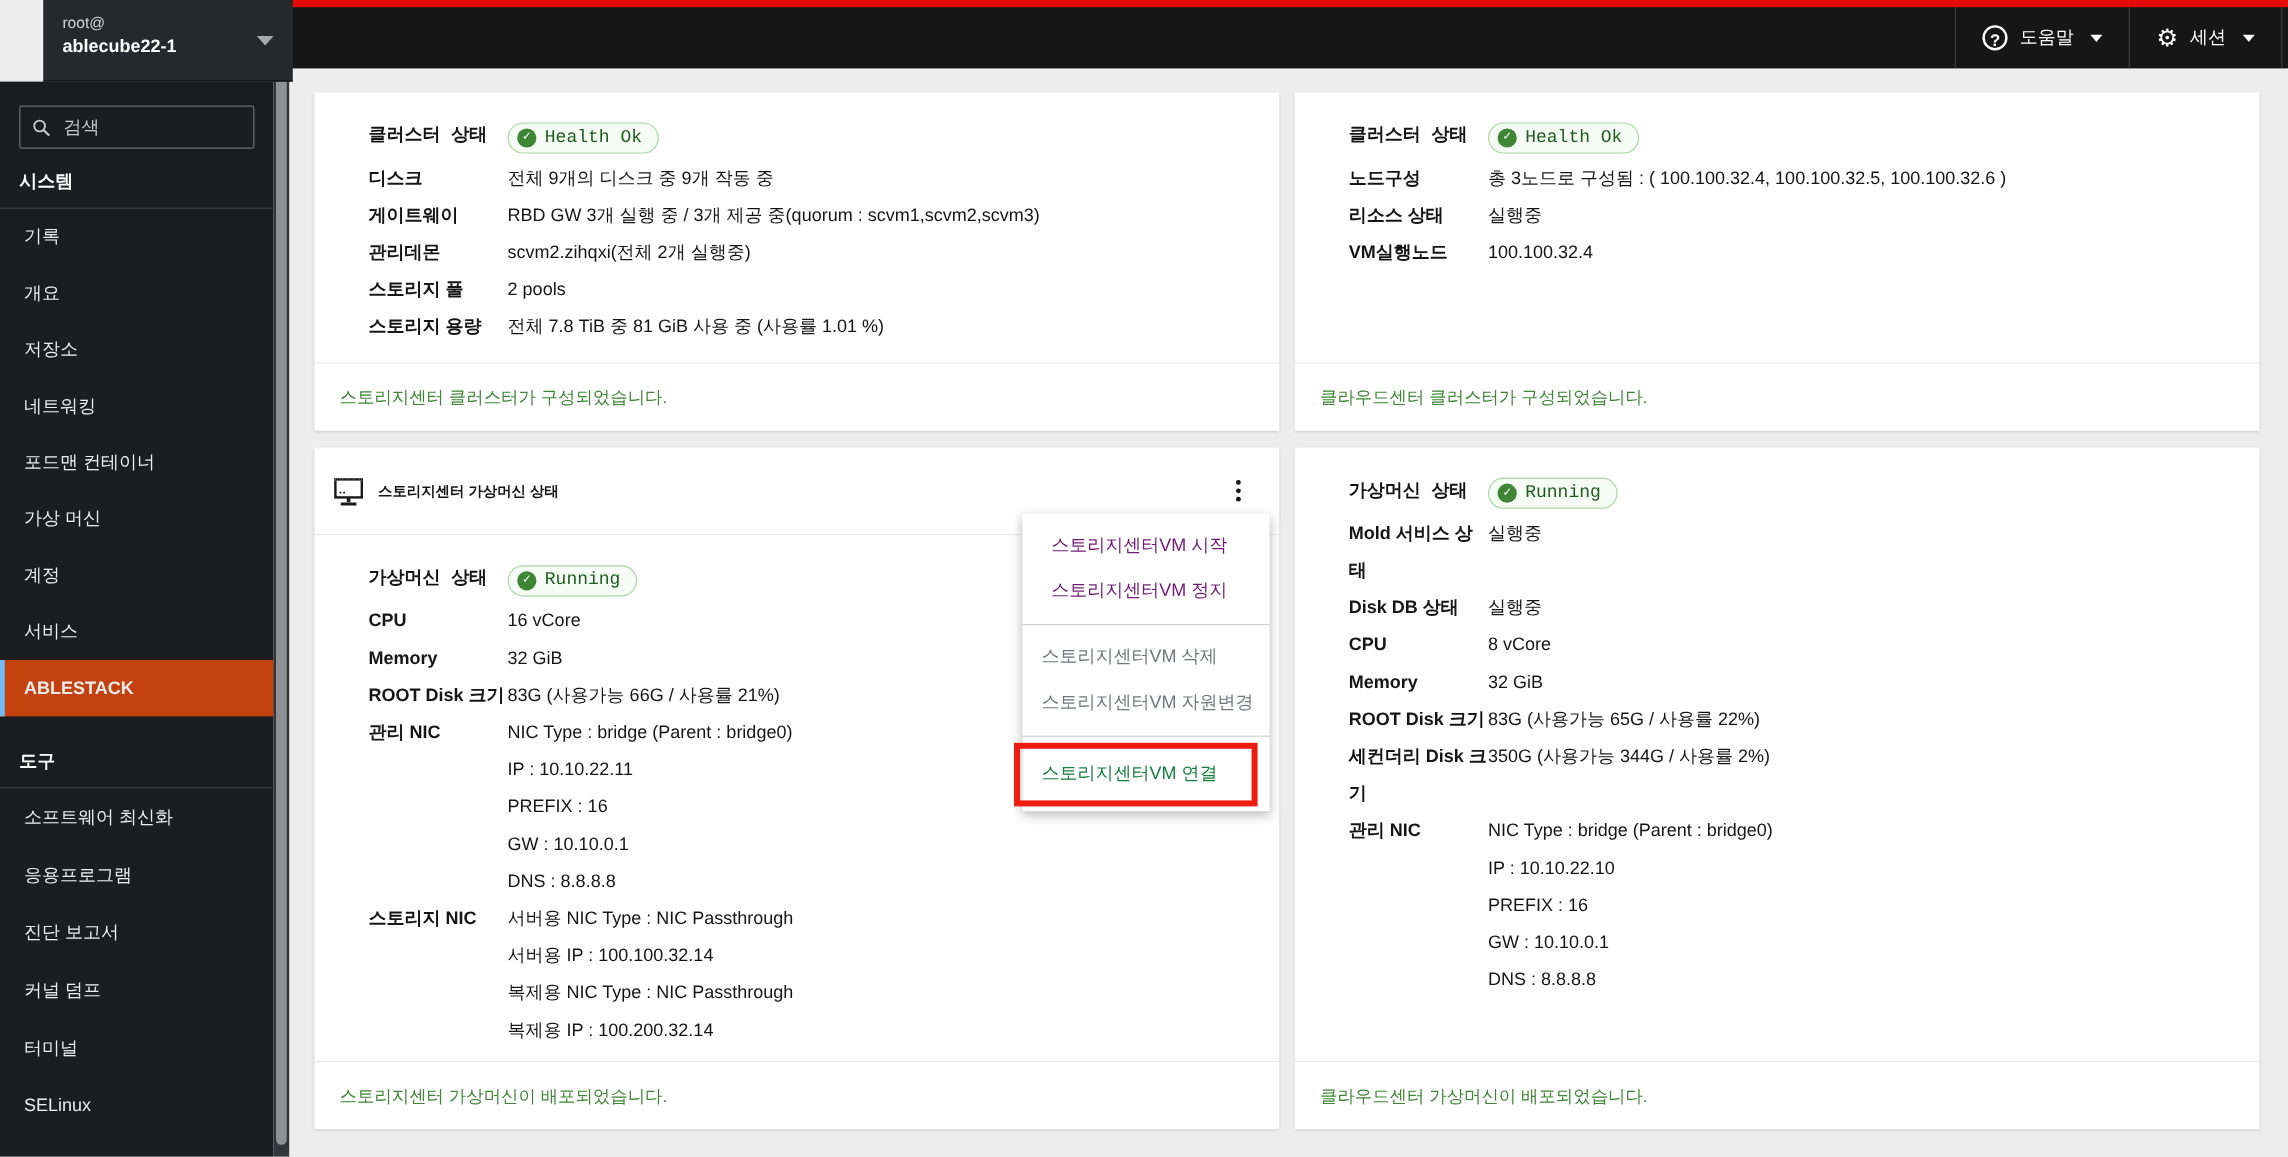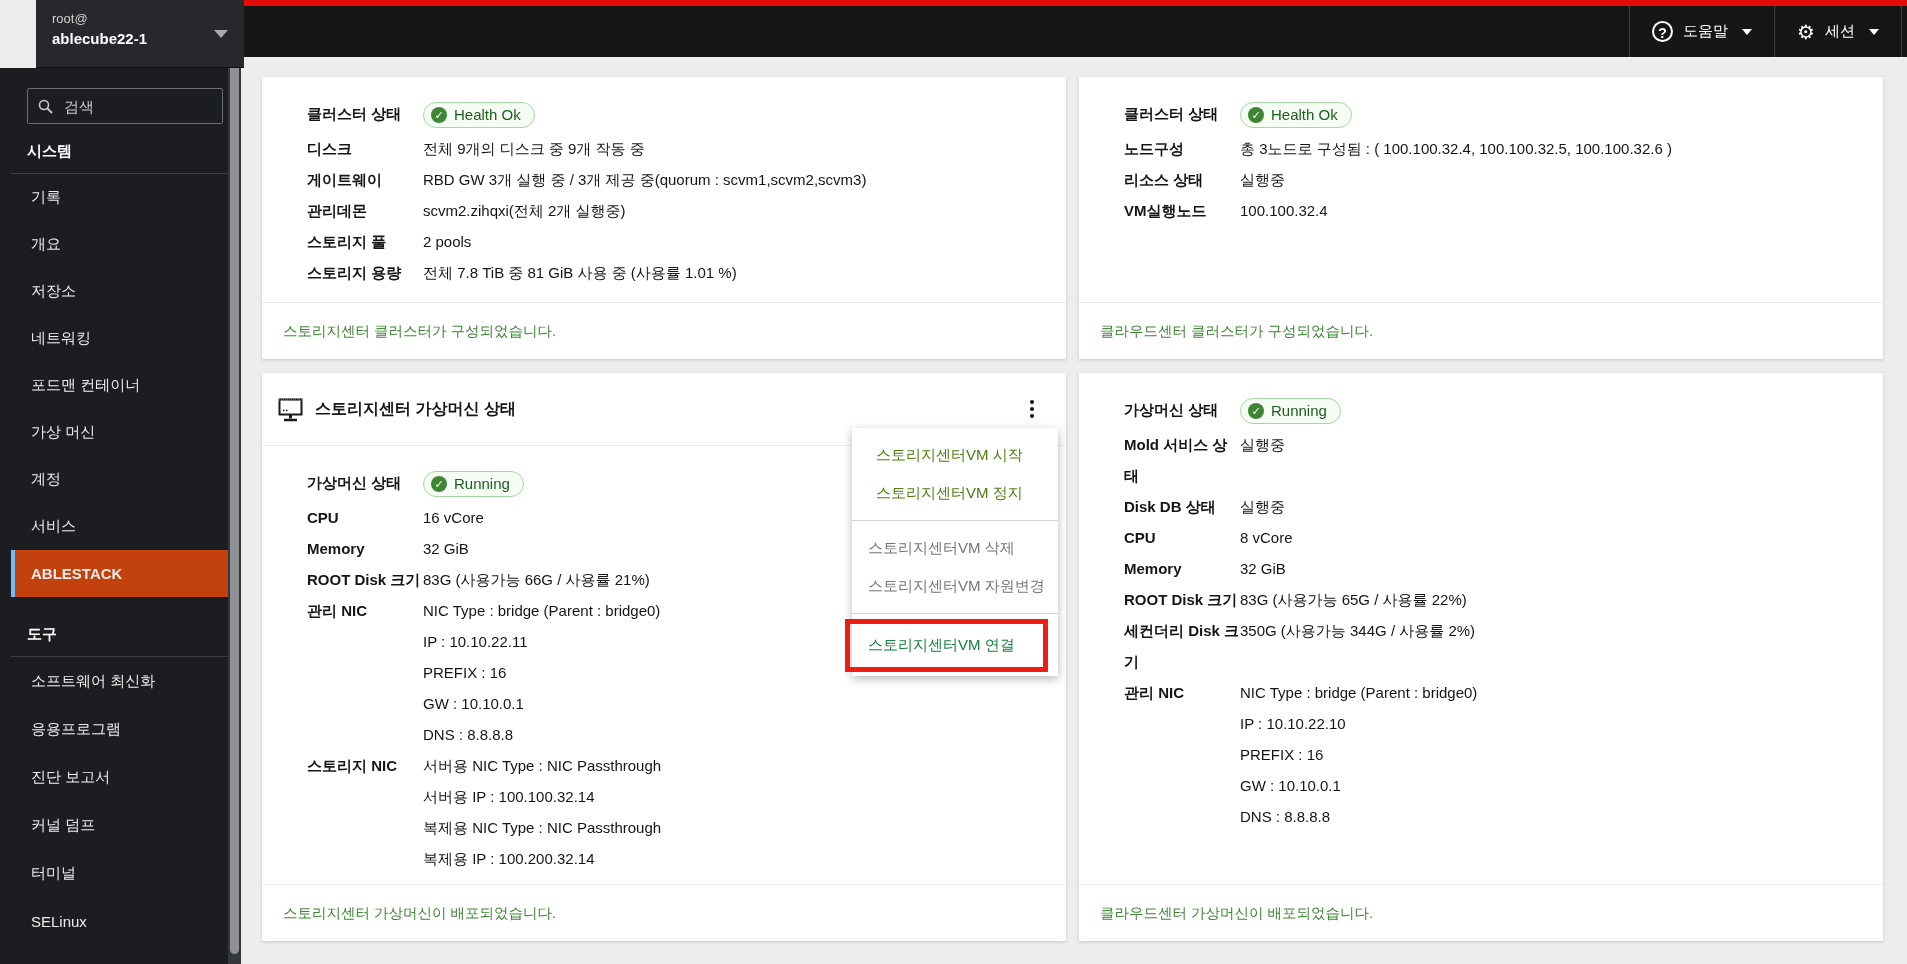--- a/index.html
+++ b/index.html
@@ -29,21 +29,21 @@
   
   .host-block{
     position:absolute;left:0;top:0;width:208px;height:68px;background:#26282c;
     z-index:6;padding:11px 16px 0;box-sizing:border-box;cursor:pointer;border-bottom:1px solid #101010;margin-left:36px;
   }
   .host-user{font-size:13px;color:#d2d2d2;}
   .host-name{font-size:15px;font-weight:700;color:#fff;margin-top:4px;}
   .host-caret{position:absolute;right:16px;top:30px;width:0;height:0;
     border-left:7px solid transparent;border-right:7px solid transparent;border-top:8px solid #a8aaac;}
   
-  .sidebar{position:absolute;left:0;top:68px;bottom:0;width:228px;background:#1b1d21;z-index:3;padding-left:11px;}
+  .sidebar{position:absolute;left:0;top:68px;bottom:0;width:228px;background:#1b1d21;z-index:3;}
   .search-wrap{
     margin:20px 16px 0;height:36px;border:1px solid #6a6e73;border-radius:2px;
     display:flex;align-items:center;gap:9px;padding:0 10px;box-sizing:border-box;
   }
   .search-wrap svg{flex:0 0 auto;}
   .search-input{
     background:transparent;border:none;outline:none;color:#e6e6e6;font-size:15px;width:100%;
     font-family:inherit;
   }
   .search-input::placeholder{color:#c8cacc;opacity:1;}
@@ -65,26 +65,26 @@
     padding:20px 24px 0 21px;box-sizing:border-box;display:flex;gap:13px;
   }
   .col{flex:1;display:flex;flex-direction:column;gap:14px;min-width:0;}
   .card{background:#fff;box-shadow:0 1px 3px rgba(3,3,3,.18);display:flex;flex-direction:column;}
   .card.status{height:282px;}
   .card.vm{height:568px;}
   .card-header{
     height:72px;display:flex;align-items:center;gap:11px;
     padding:0 22px 0 15px;border-bottom:1px solid #ececec;flex:0 0 auto;
   }
-  .card-title{font-size:16px;font-weight:700;color:#151515;}
+  .card-title{font-size:12px;font-weight:700;color:#151515;}
   .kebab{margin-left:auto;display:flex;flex-direction:column;gap:3px;padding:6px 10px;cursor:pointer;}
   .kebab i{width:4px;height:4px;border-radius:50%;background:#151515;display:block;}
   .card-body{flex:1 1 auto;padding:16px 24px 8px 45px;overflow:hidden;}
   .frow{display:grid;grid-template-columns:116px auto;min-height:31px;}
-  .frow.badge-row{min-height:40px;align-items:center;}
+  .frow.badge-row{min-height:40px;align-items:center;font-family:Liberation Mono, monospace;}
   .flabel{font-weight:700;font-size:15px;line-height:31px;color:#151515;}
   .fvalue{font-size:15px;line-height:31px;color:#151515;}
   .fvalue .vline{line-height:31px;}
   .badge{
     display:inline-flex;align-items:center;gap:7px;border:1px solid #a5d8a1;background:#f6fdf4;
     border-radius:15px;padding:3px 13px 3px 7px;color:#1e5c1e;font-size:15px;line-height:18px;
   }
   .check{
     width:16px;height:16px;border-radius:50%;background:#3e8635;color:#fff;
     font-size:11px;line-height:16px;text-align:center;font-weight:700;flex:0 0 auto;
@@ -92,21 +92,21 @@
   .card-footer{
     border-top:1px solid #ececec;height:56px;flex:0 0 auto;
     display:flex;align-items:center;padding-left:21px;color:#3e8635;font-size:14.5px;
   }
   
   .dropdown{
     position:absolute;left:852px;top:428px;width:206px;background:#fff;
     box-shadow:0 3px 9px rgba(0,0,0,.28);padding:8px 0;z-index:20;box-sizing:border-box;
   }
   .menu-item{height:38px;line-height:38px;padding:0 16px;font-size:15px;cursor:pointer;white-space:nowrap;}
-  .menu-item.g1{color:#4d7c0f;padding-left:24px;}
+  .menu-item.g1{color:#701a75;padding-left:24px;}
   .menu-item.g2{color:#72767b;}
   .menu-item.connect{height:46px;line-height:46px;color:#15803d;}
   .menu-divider{border-top:1px solid #d2d2d2;margin:8px 0;height:0;}
   .annotation{
     position:absolute;left:845px;top:619px;width:203px;height:53px;
     border:5px solid #ee1d11;box-sizing:border-box;z-index:25;pointer-events:none;
   }
   
   .vm-icon{flex:0 0 auto;display:block;}
 </style>

